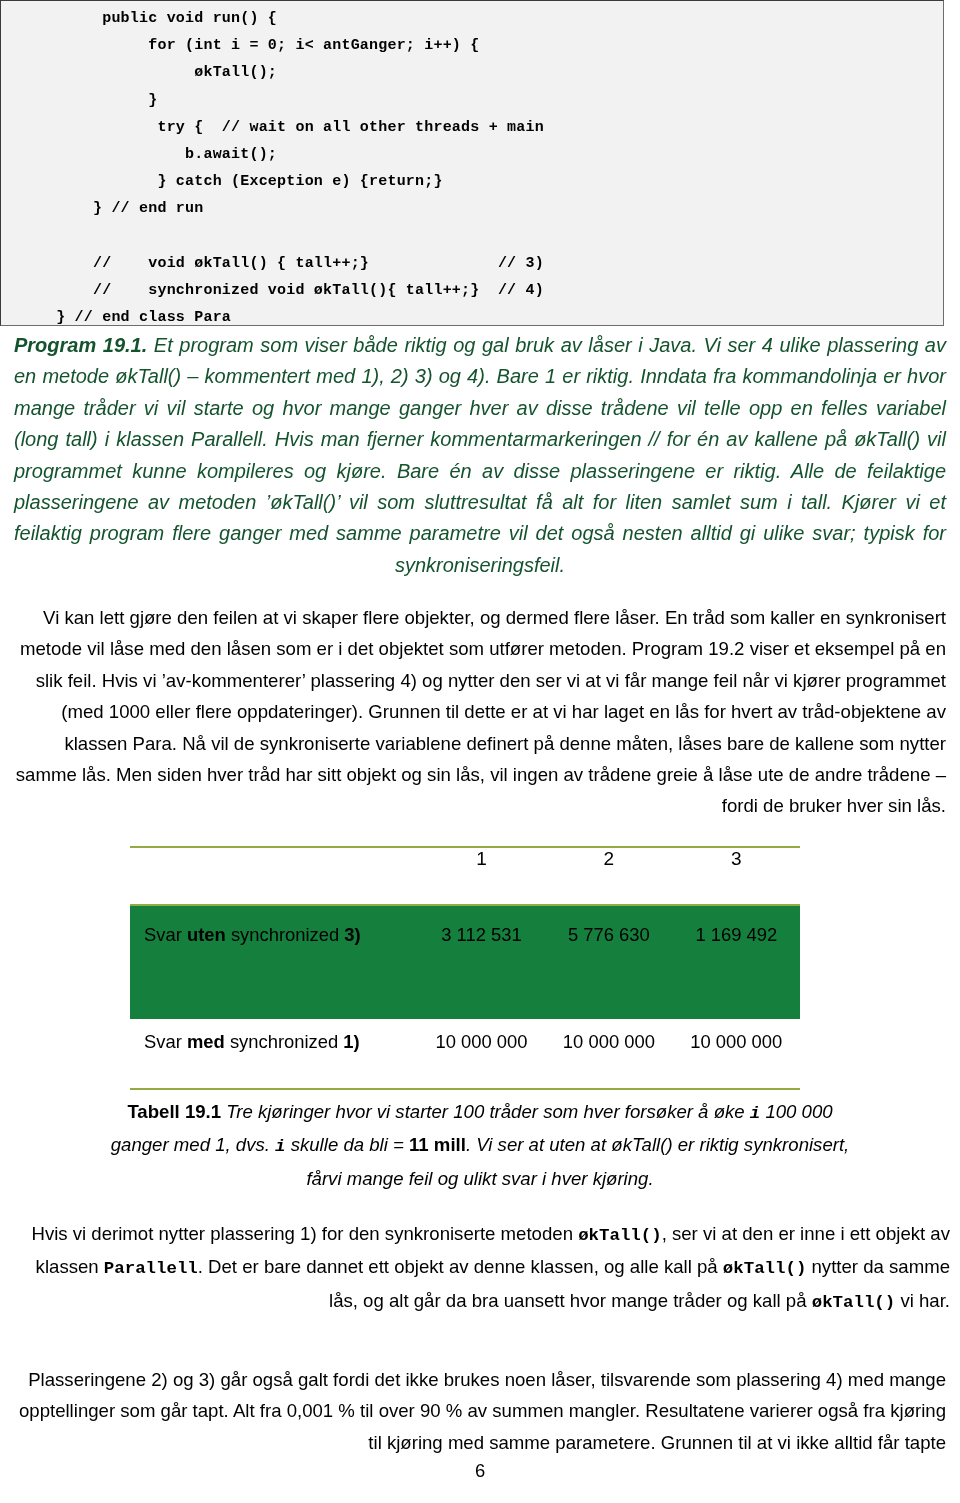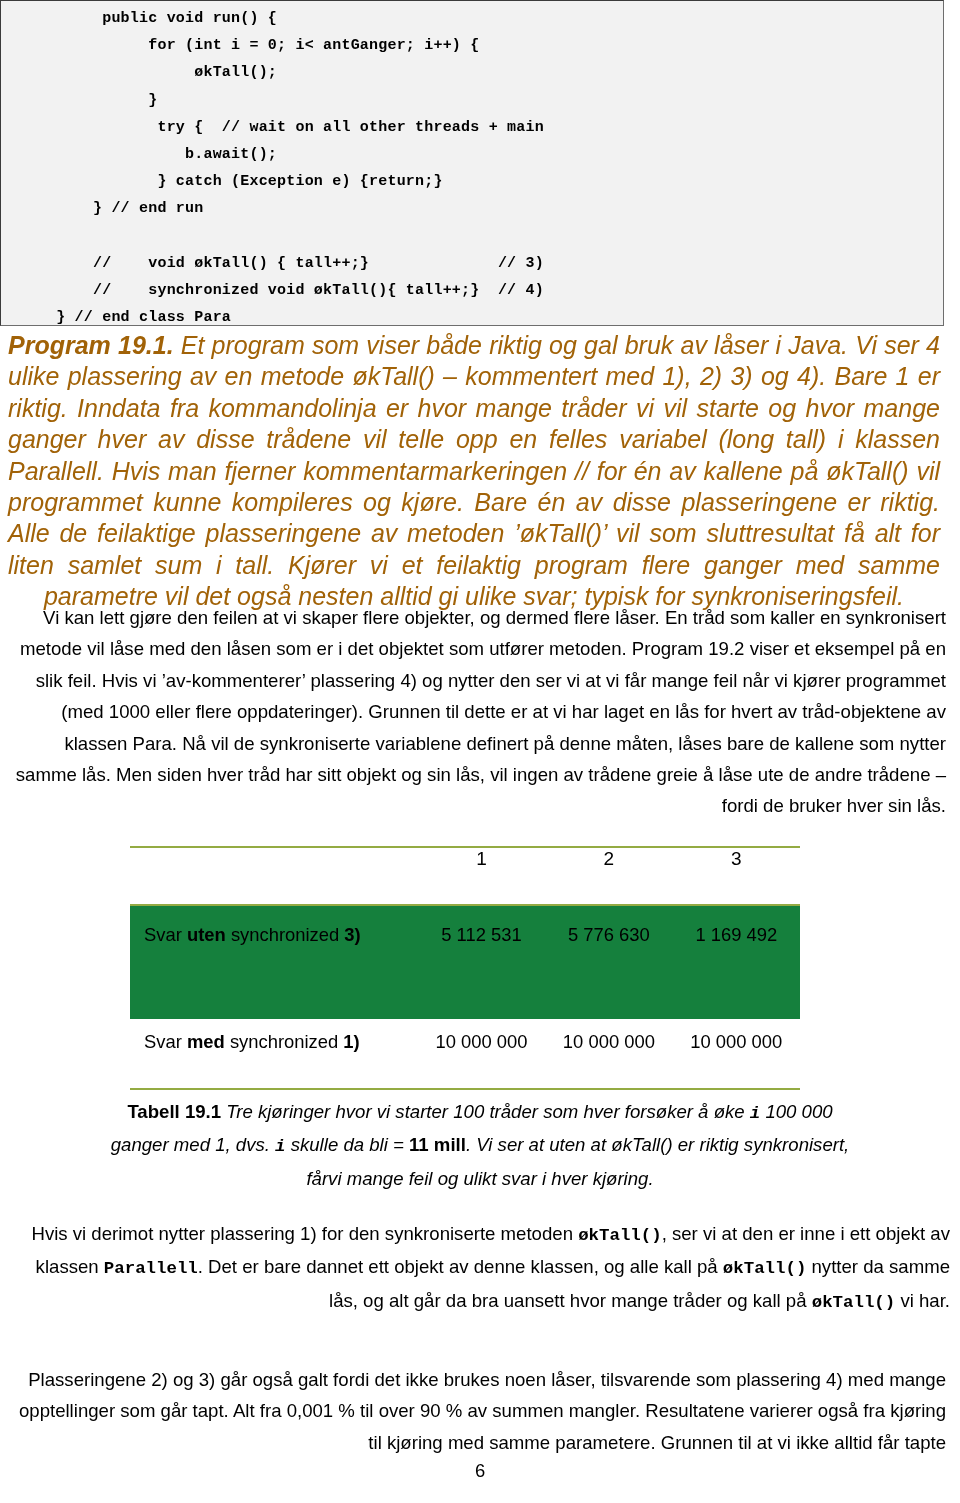--- a/index.html
+++ b/index.html
@@ -38,29 +38,29 @@
     font-weight: bold;
     line-height: 27.2px;
     letter-spacing: 0.2px;
     white-space: pre;
     color: #000000;
   }
 
   
   .caption-italic {
     position: absolute;
-    left: 8px;
+    left: 14px;
     width: 932px;
     text-align: center;
     font-style: italic;
-    font-size: 25px;
+    font-size: 20px;
     line-height: 31.4px;
     text-align: justify;
     text-align-last: center;
-    color: #a16207;
+    color: #14532d;
   }
   .caption-italic b { font-weight: bold; font-style: italic; }
   #program-caption { top: 330px; }
 
   
   .body-par {
     position: absolute;
     left: 14px;
     width: 932px;
     font-size: 18.6px;
@@ -177,21 +177,21 @@
   <table class="result-table">
     <tbody>
         <tr class="hdr-row rule-top">
       <td class="c-label hdr-blank"></td>
       <td class="c-num">1</td>
       <td class="c-num">2</td>
       <td class="c-num">3</td>
     </tr>
     <tr class="shaded row-uten rule-mid">
       <td class="c-label"><span>Svar </span><b>uten</b><span> synchronized </span><b>3)</b></td>
-      <td class="c-num">5 112 531</td>
+      <td class="c-num">3 112 531</td>
       <td class="c-num">5 776 630</td>
       <td class="c-num">1 169 492</td>
     </tr>
     <tr class="row-med">
       <td class="c-label"><span>Svar </span><b>med</b><span> synchronized </span><b>1)</b></td>
       <td class="c-num">10 000 000</td>
       <td class="c-num">10 000 000</td>
       <td class="c-num">10 000 000</td>
     </tr>
   </tbody>

